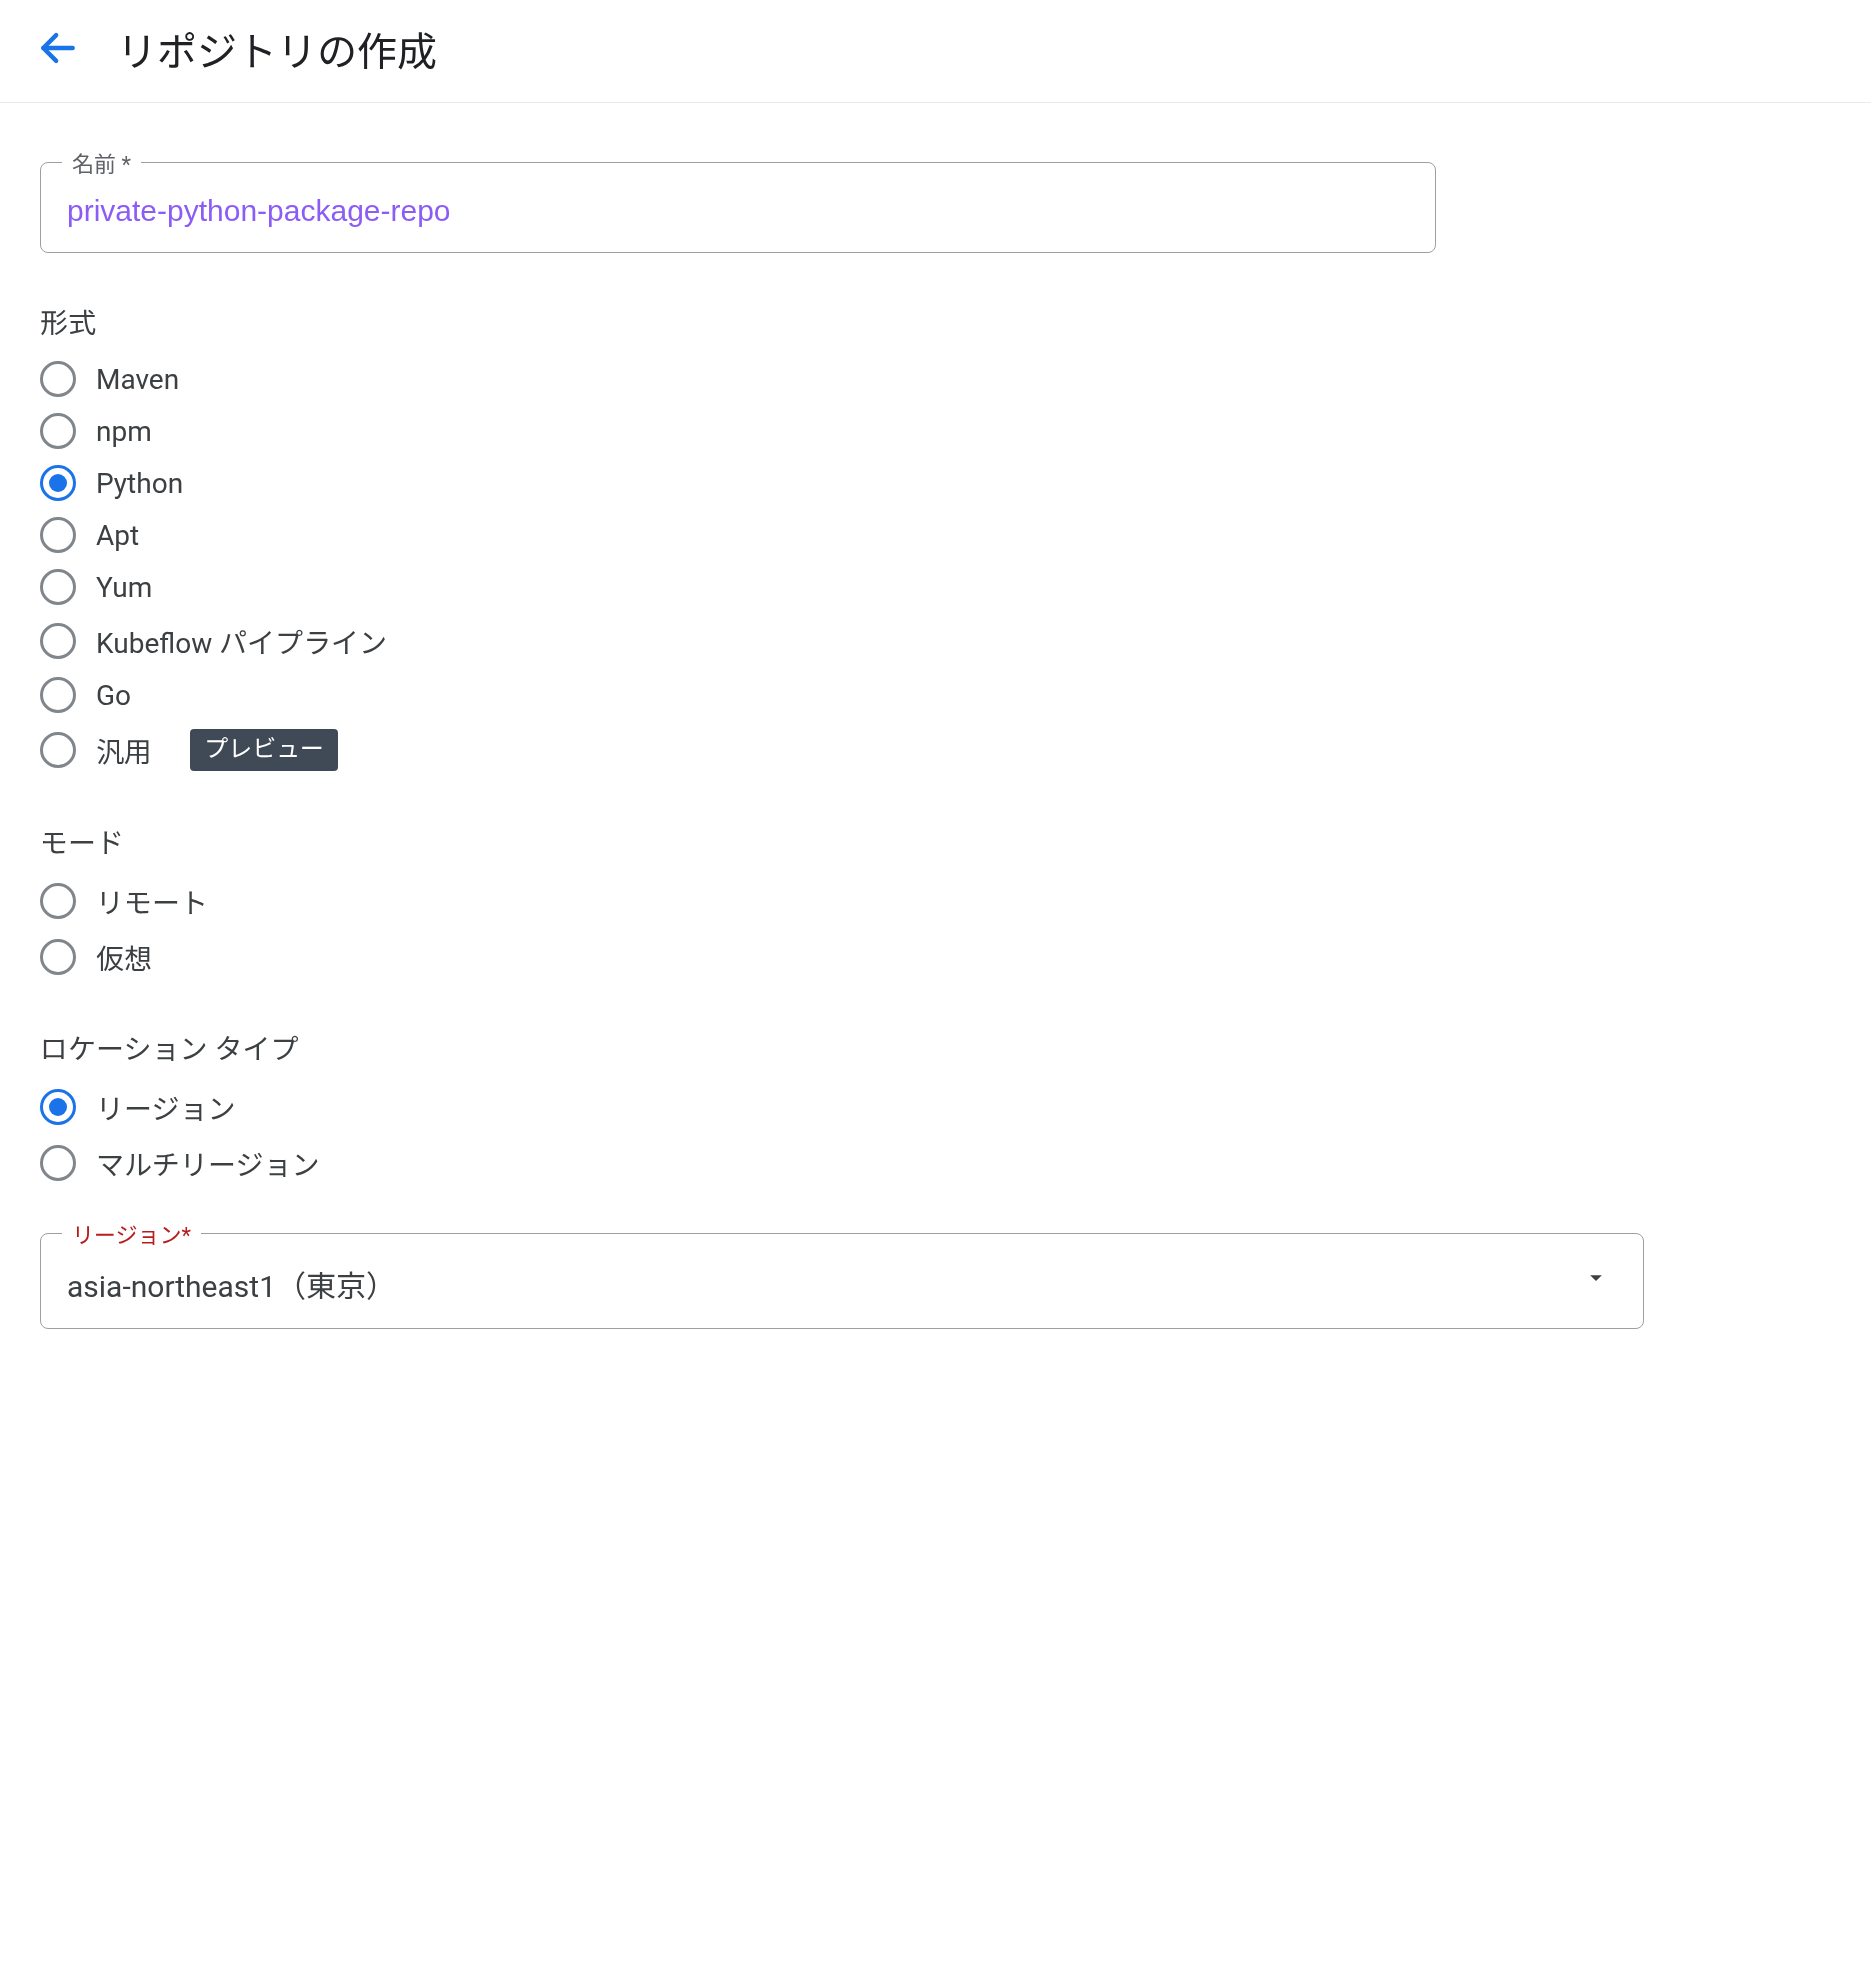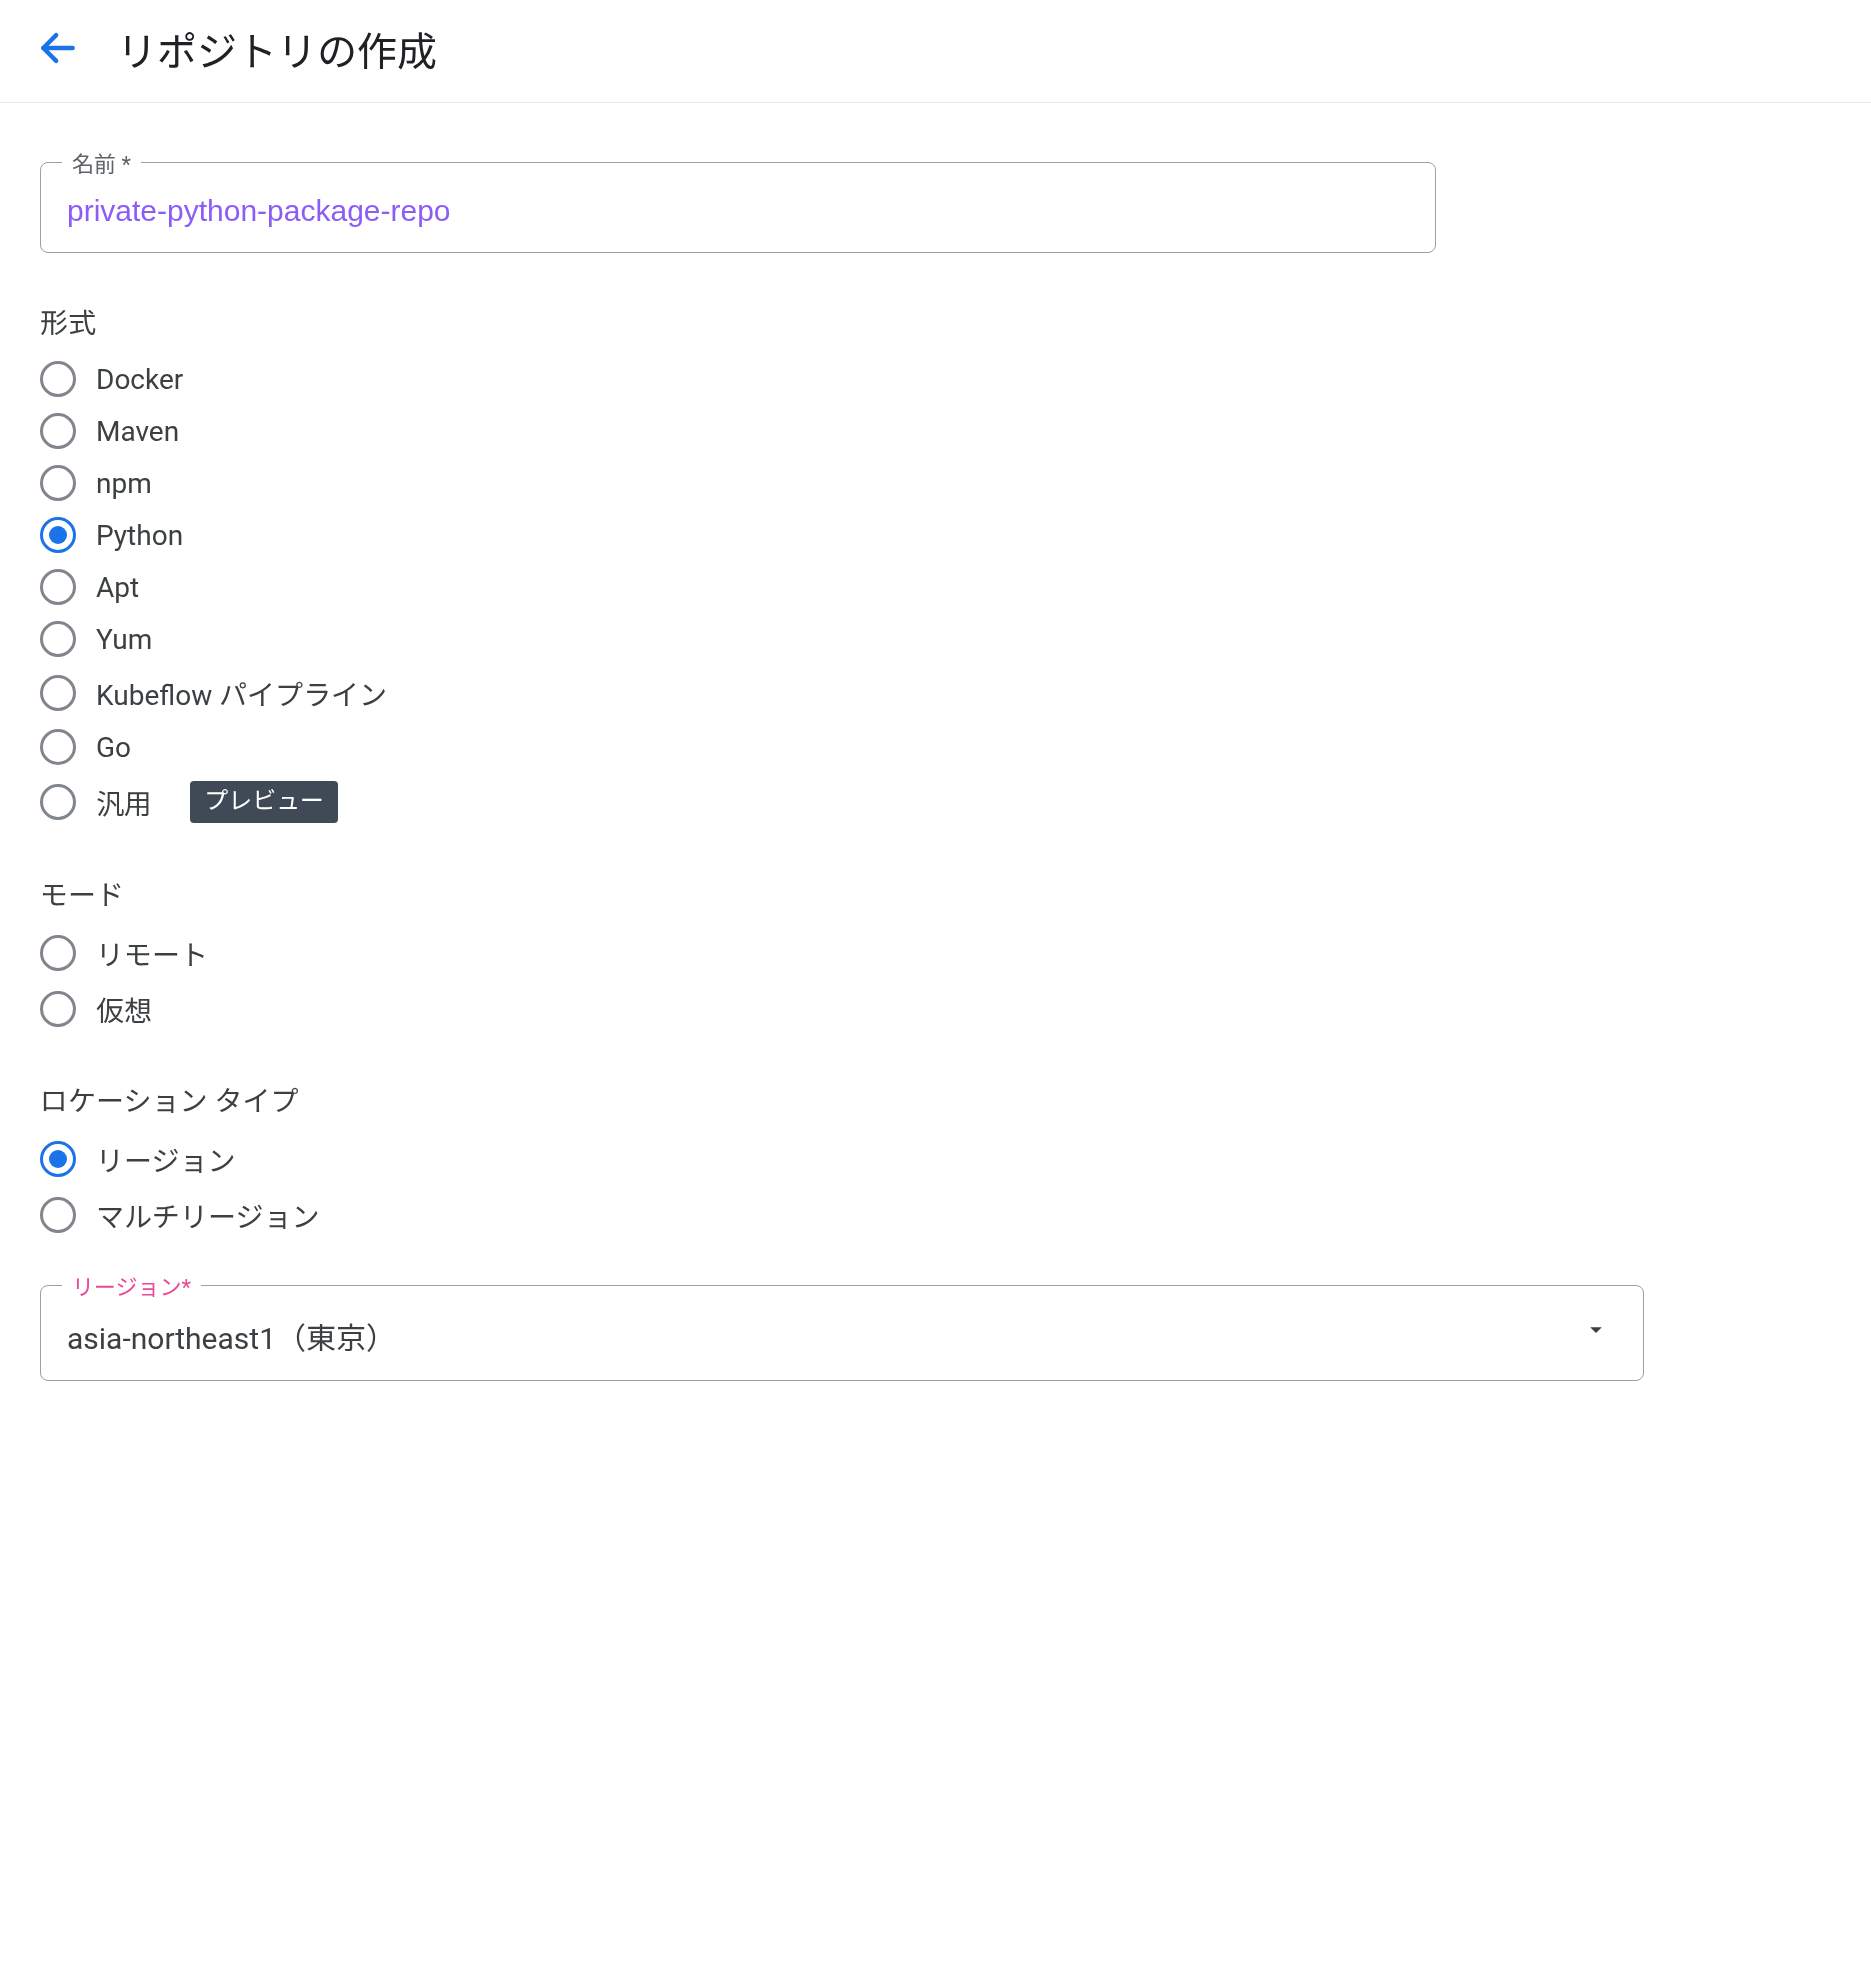--- a/index.html
+++ b/index.html
@@ -102,21 +102,21 @@
     pointer-events: none;
   }
   .outlined-select .select-caret svg { width: 28px; height: 28px; }
   .outlined-select .field-label {
     position: absolute;
     top: -16px;
     left: 22px;
     background: #ffffff;
     padding: 0 10px;
     font-size: 22px;
-    color: #ec4899;
+    color: #b91c1c;
   }
 
   
   .section-label {
     font-size: 28px;
     color: #3c4043;
     margin: 14px 0 14px 0;
   }
 
   
@@ -193,26 +193,20 @@
     <span class="field-label">名前 *</span>
     <input class="field-input" type="text" value="private-python-package-repo" style="">
   </div>
 
   <div class="section-label">形式</div>
   <div class="radio-group" id="format-group">
       <div class="radio-row">
         <span class="radio-outer">
           <span class="radio-inner"></span>
         </span>
-        <span class="radio-label">Docker</span>
-      </div>
-      <div class="radio-row">
-        <span class="radio-outer">
-          <span class="radio-inner"></span>
-        </span>
         <span class="radio-label">Maven</span>
       </div>
       <div class="radio-row">
         <span class="radio-outer">
           <span class="radio-inner"></span>
         </span>
         <span class="radio-label">npm</span>
       </div>
       <div class="radio-row selected">
         <span class="radio-outer">

